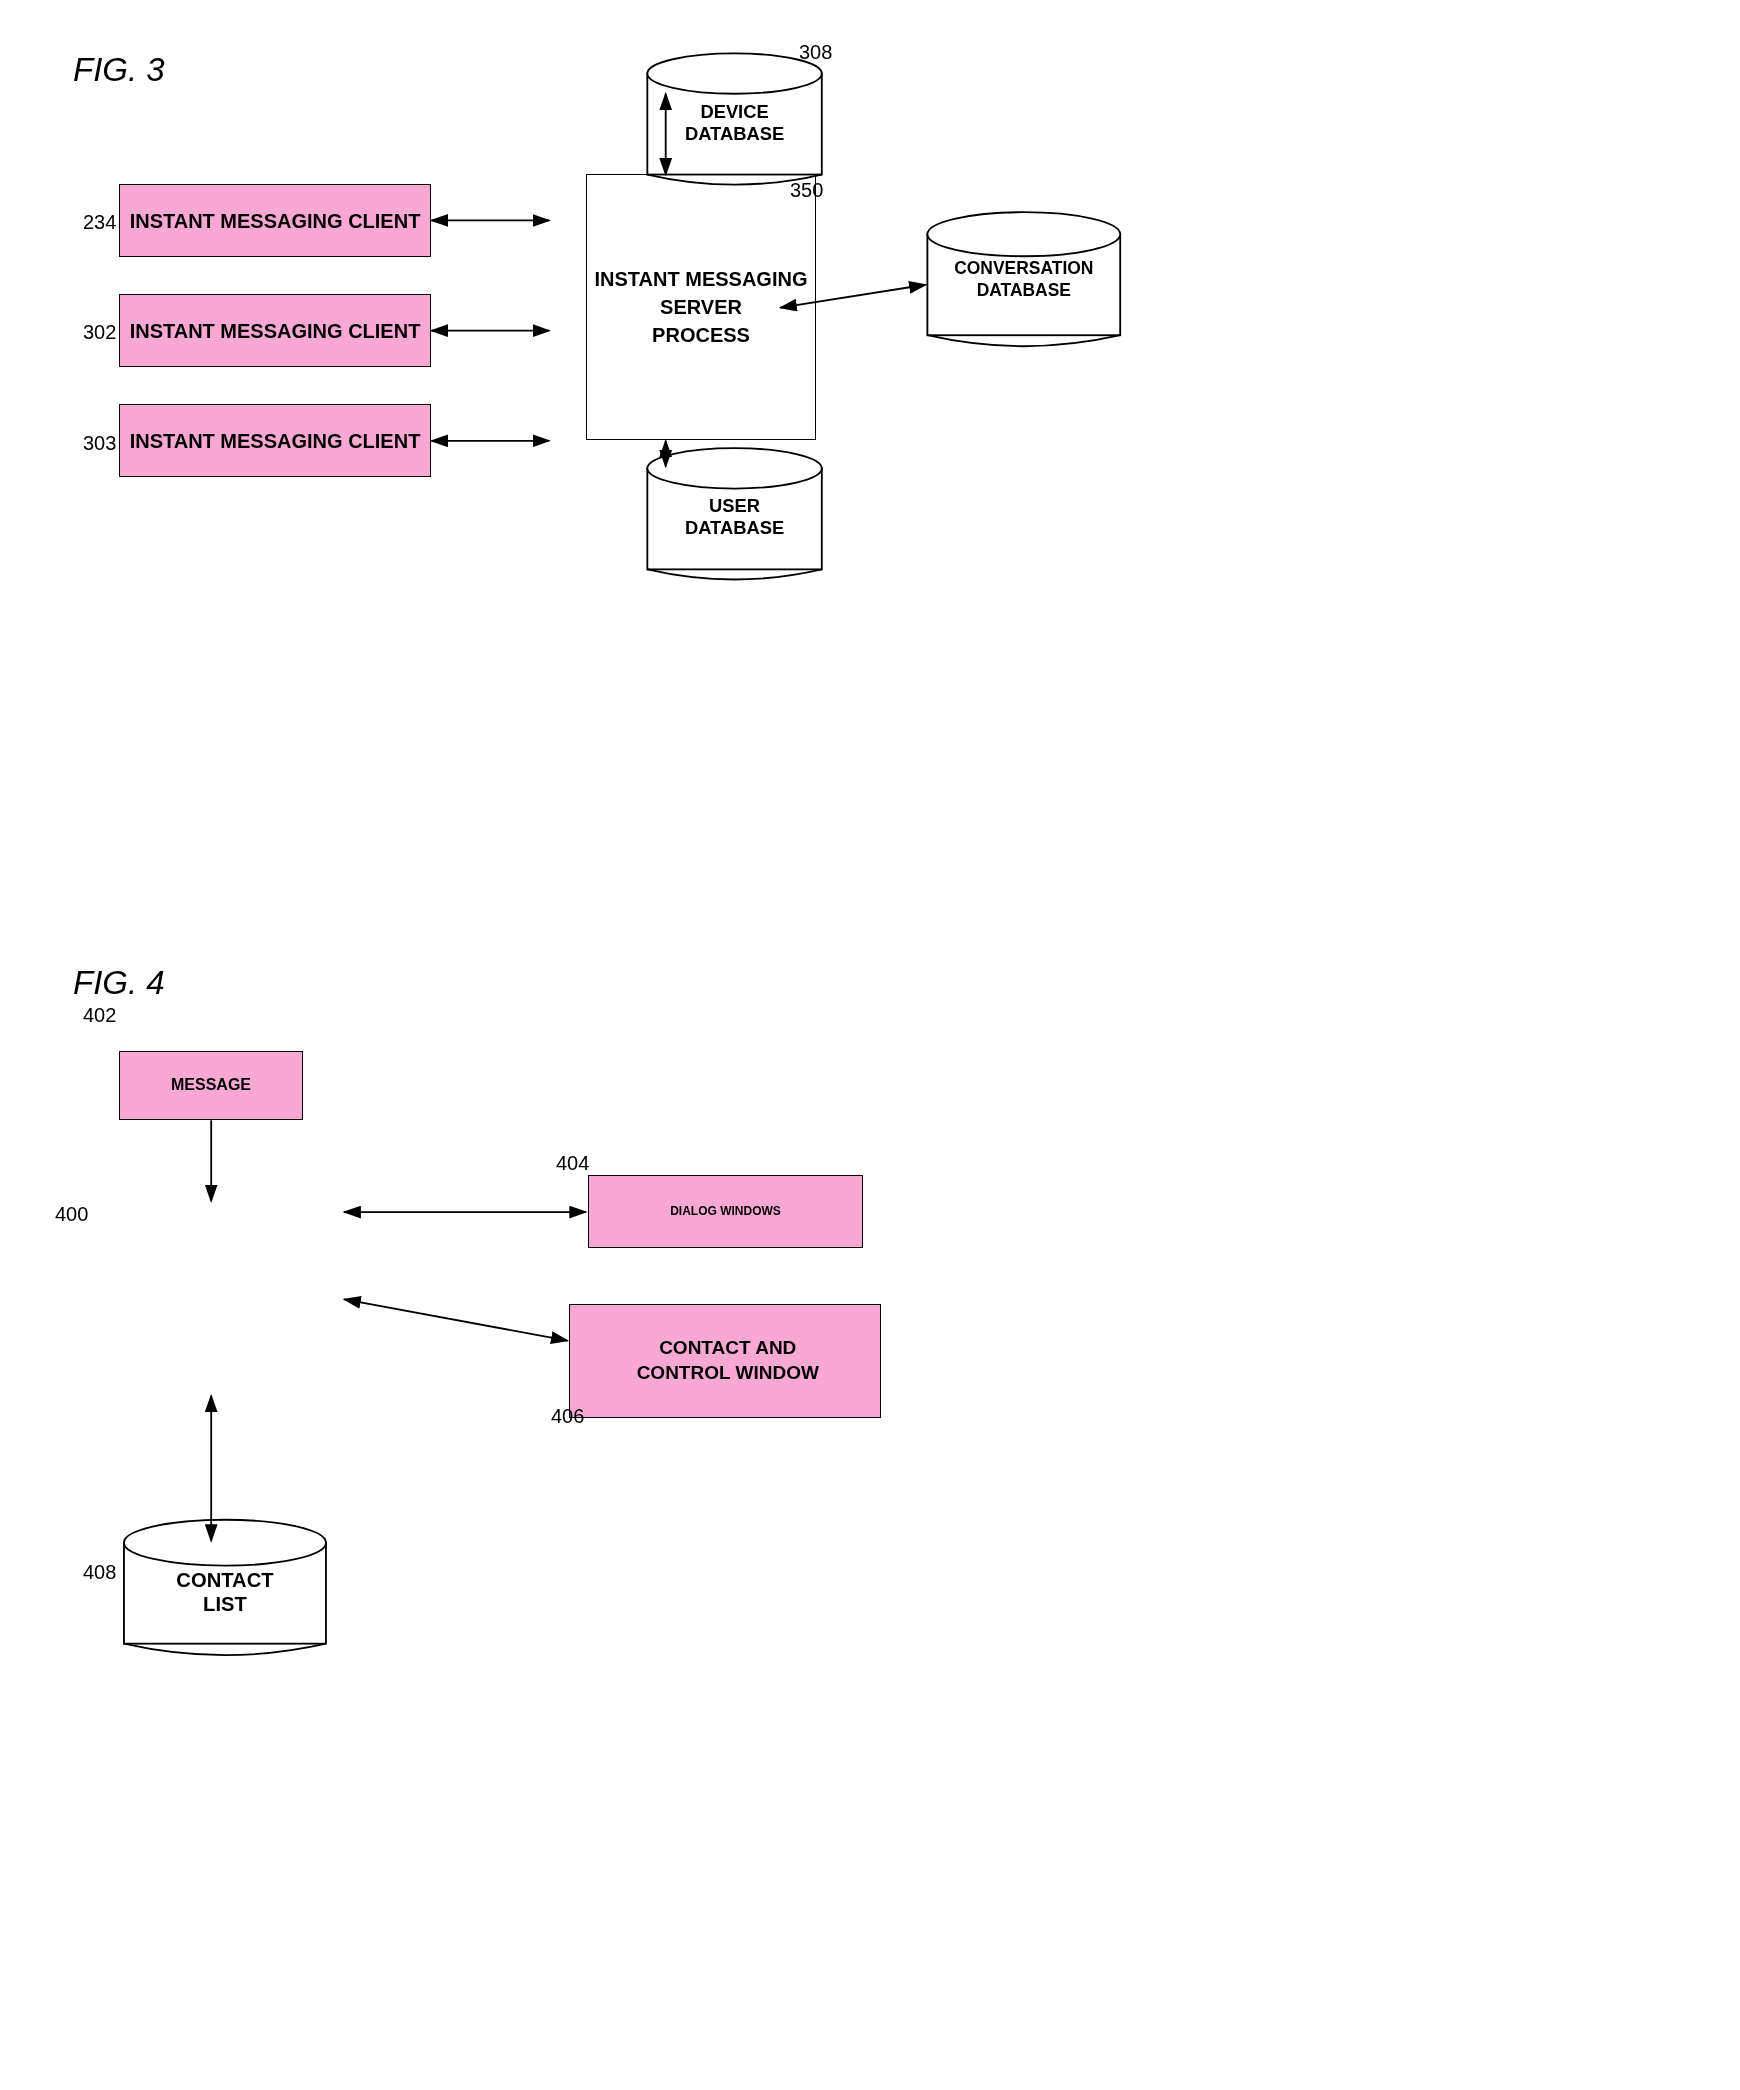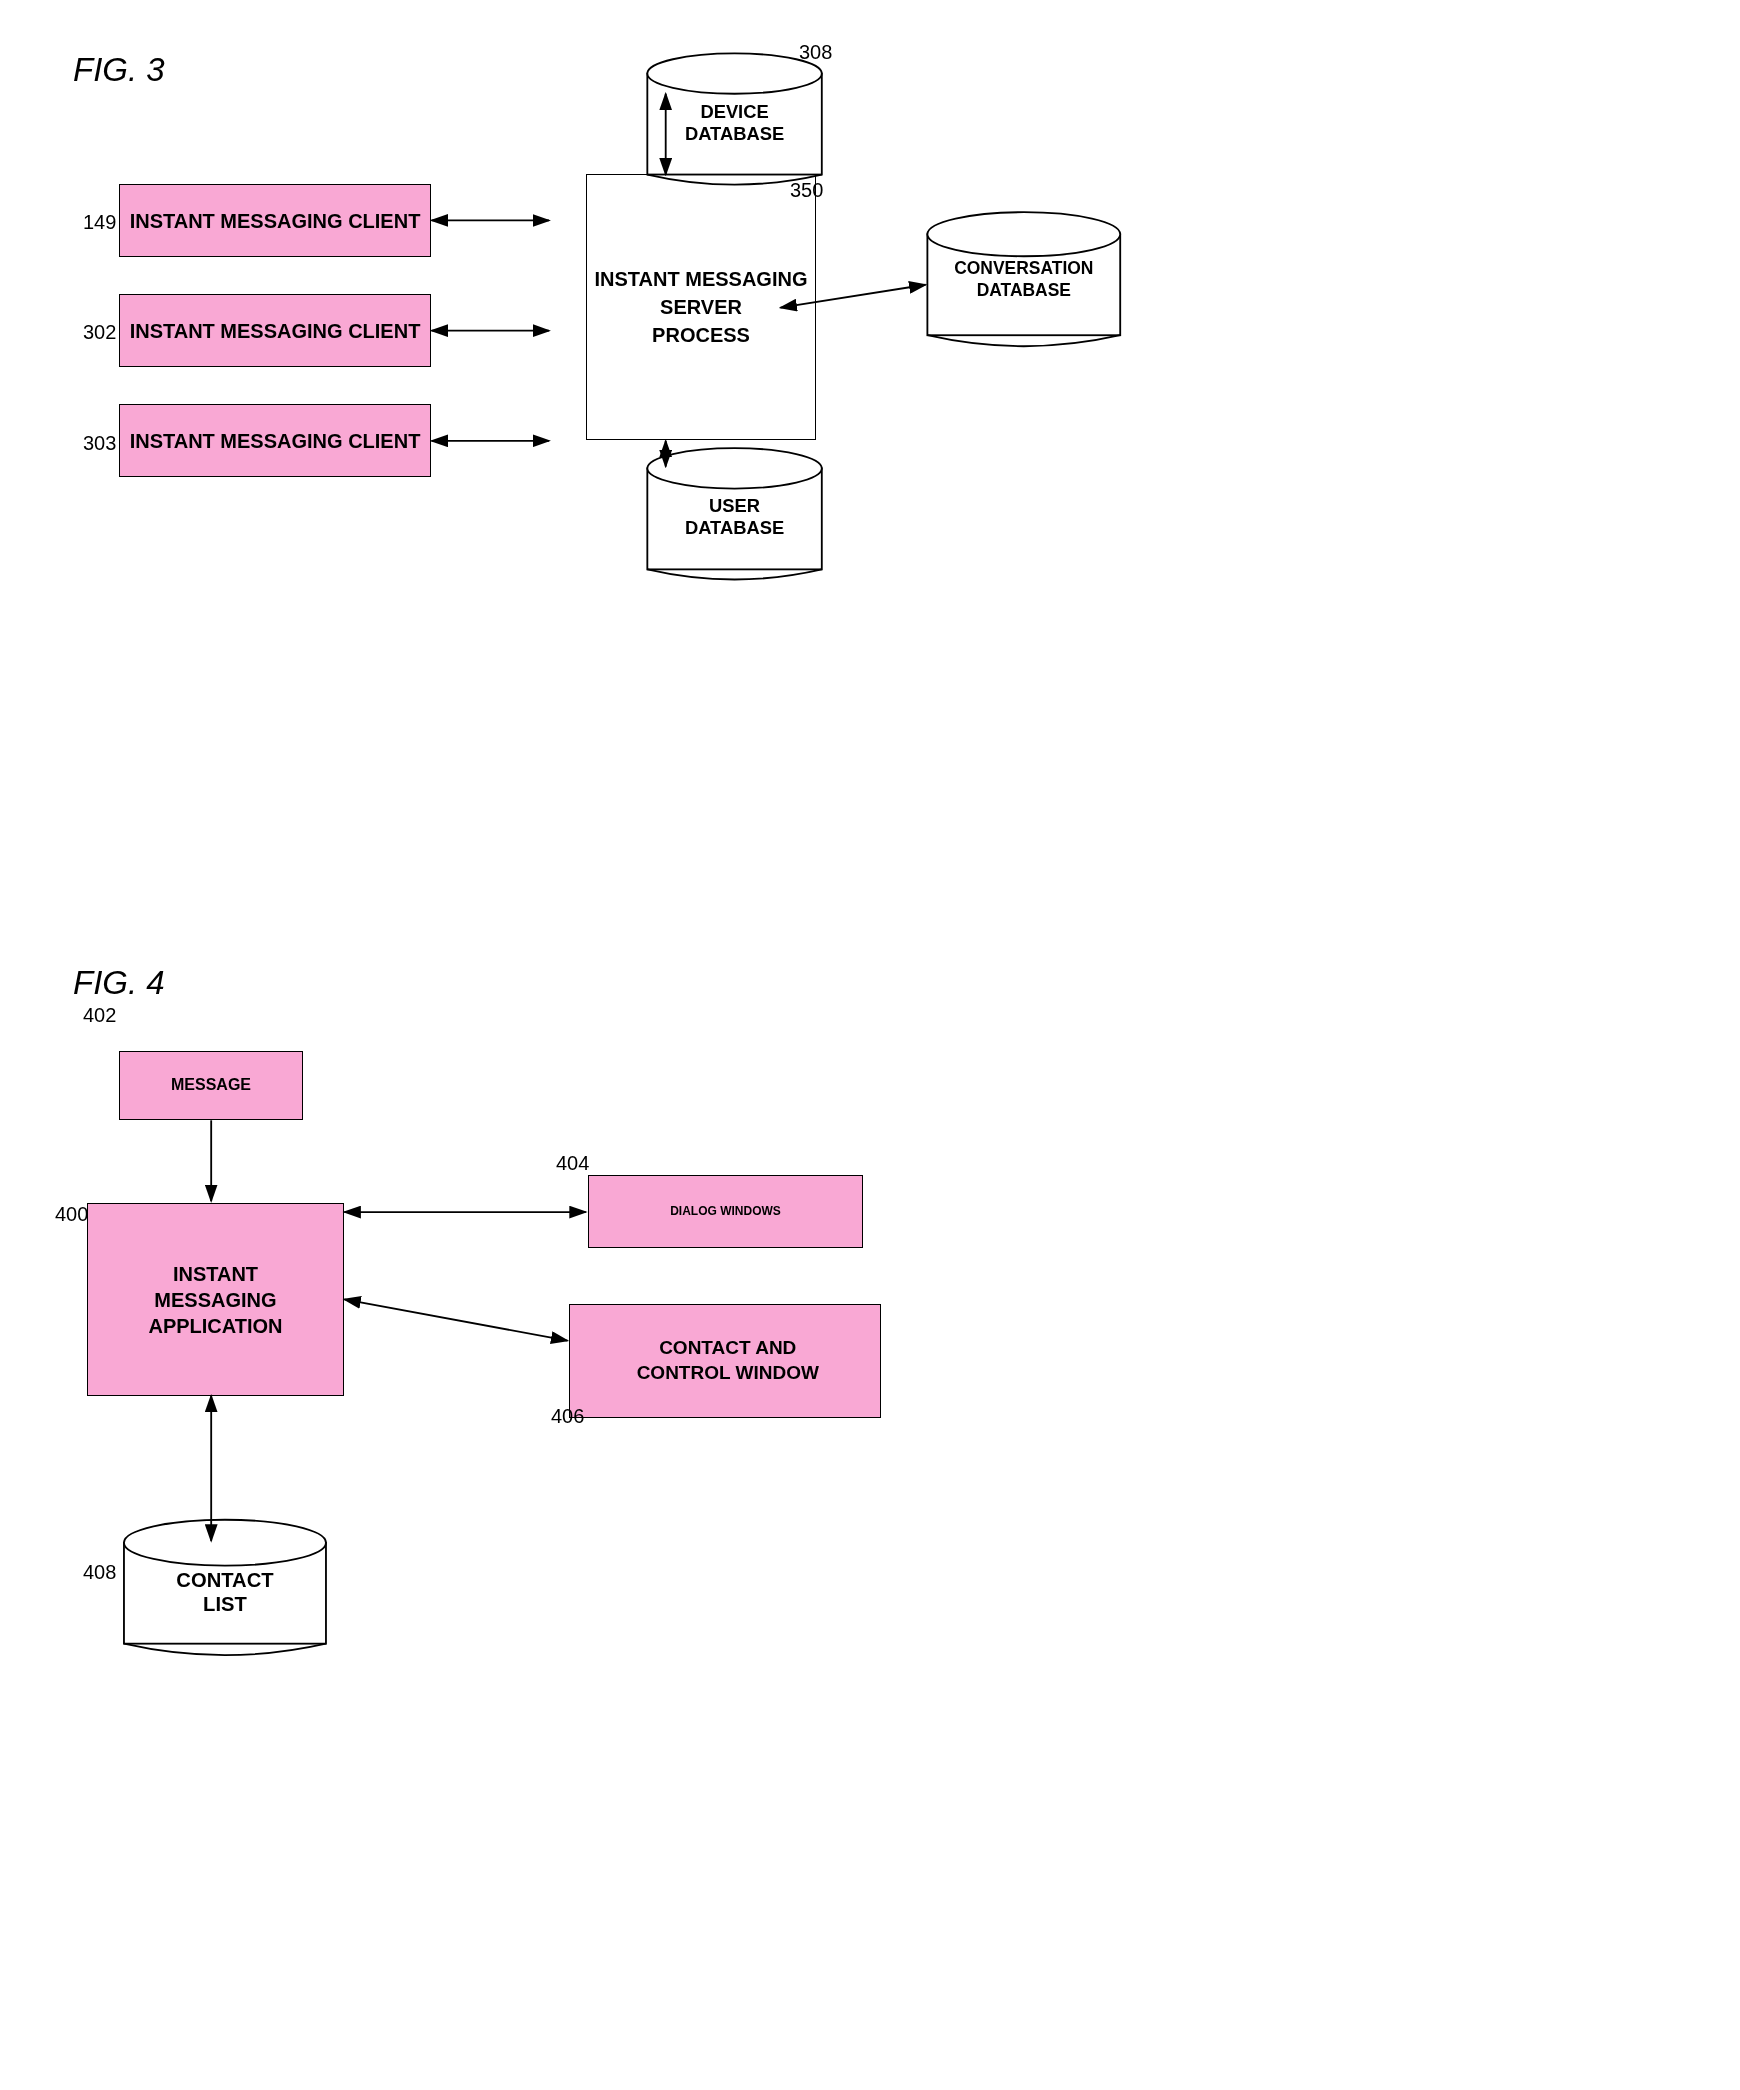--- a/index.html
+++ b/index.html
@@ -110,36 +110,31 @@
   <div class="box client-301">INSTANT MESSAGING CLIENT</div>
   <div class="box client-302">INSTANT MESSAGING CLIENT</div>
   <div class="box client-303">INSTANT MESSAGING CLIENT</div>
 
   <div class="server-304">
     <span style="white-space:pre-line; font-size:20px; font-weight:bold; text-align:center;">INSTANT MESSAGING
 SERVER
 PROCESS</span>
   </div>
 
-  <div class="ref-label" style="top:211px; left:83px;">149</div>
+  <div class="ref-label" style="top:211px; left:83px;">234</div>
   <div class="ref-label" style="top:321px; left:83px;">302</div>
   <div class="ref-label" style="top:432px; left:83px;">303</div>
   <div class="ref-label" style="top:179px; left:790px;">350</div>
   <div class="ref-label" style="top:533px; left:730px;">306</div>
   <div class="ref-label" style="top:41px; left:799px;">308</div>
   <div class="ref-label" style="top:294px; left:1056px;">310</div>
 
   <div class="fig4-label">FIG. 4</div>
 
   <div class="box msg-402">MESSAGE</div>
-  <div class="box ima-400">
-    <span style="white-space:pre-line; font-size:20px; font-weight:bold; text-align:center;">INSTANT
-MESSAGING
-APPLICATION</span>
-  </div>
   <div class="box dialog-404">DIALOG WINDOWS</div>
   <div class="box ccw-406">
     <span style="white-space:pre-line; font-size:19px; font-weight:bold; text-align:center;">CONTACT AND
 CONTROL WINDOW</span>
   </div>
 
   <div class="ref-label" style="top:1203px; left:55px;">400</div>
   <div class="ref-label" style="top:1004px; left:83px;">402</div>
   <div class="ref-label" style="top:1152px; left:556px;">404</div>
   <div class="ref-label" style="top:1405px; left:551px;">406</div>

